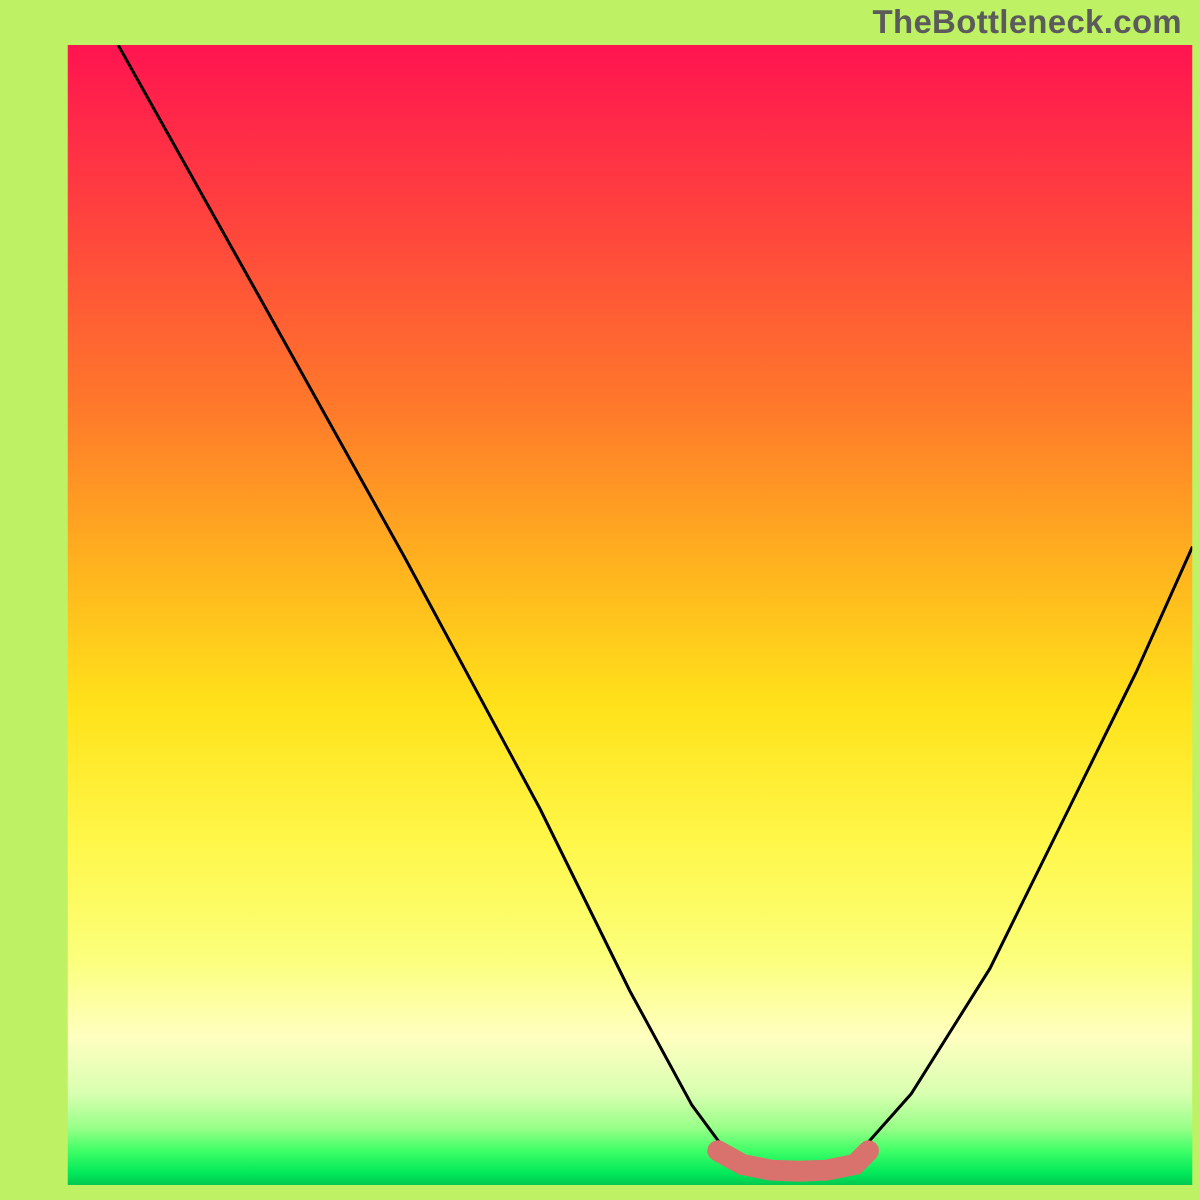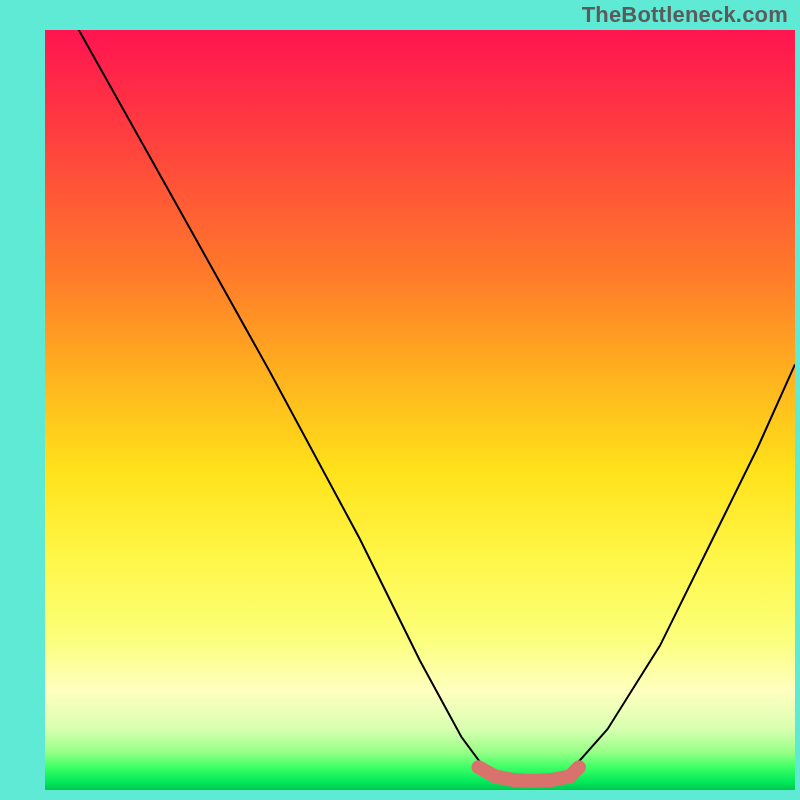--- a/index.html
+++ b/index.html
@@ -8,21 +8,21 @@
     width: 800px;
     height: 800px;
     background: #000;
     overflow: hidden;
     font-family: Arial, Helvetica, sans-serif;
   }
   .frame {
     position: absolute;
     left: 0; top: 0;
     width: 800px; height: 800px;
-    background: #5eead4;
+    background: #bef264;
   }
   .watermark {
     position: absolute;
     top: 2px;
     right: 12px;
     color: #5b5b5b;
     font-size: 22px;
     font-weight: 600;
     letter-spacing: 0.2px;
     z-index: 10;

